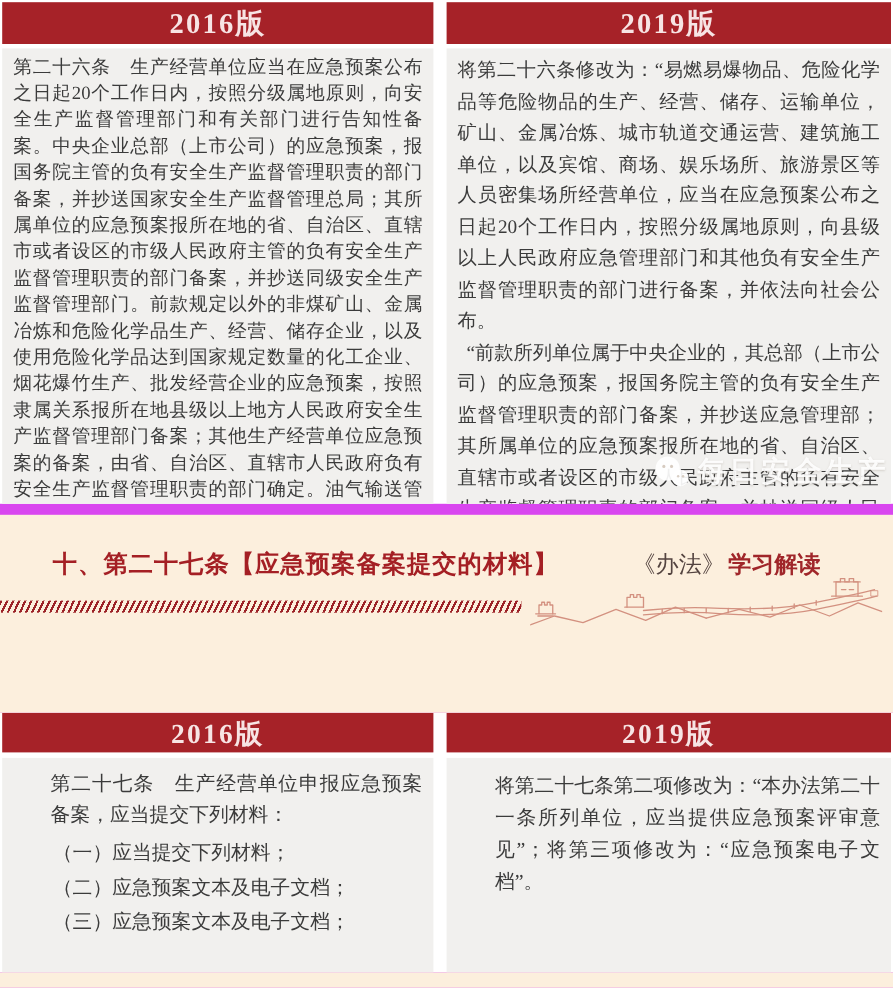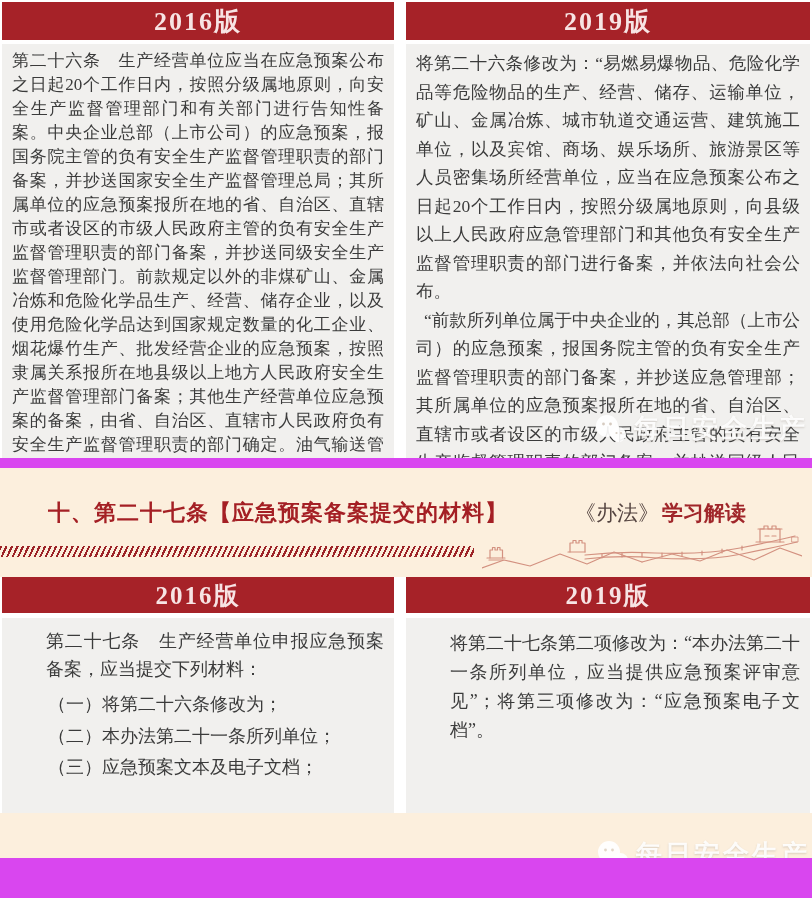--- a/index.html
+++ b/index.html
@@ -30,21 +30,21 @@
   .sec2 .col-body { height:195px;padding-left:44px; }
   .body-a p { font-size:17px; line-height:24px; }
   .body-b p { font-size:17.5px; line-height:28.5px; }
   .body-b p.indent { text-indent:8px; }
   .sec2 .intro { font-size:18px; line-height:28px; margin-top:4px; }
   .sec2 .mat-list { list-style:none; margin-top:6px; }
   .sec2 .mat-list li { font-size:18px; line-height:31.5px; padding-left:2px; }
   .sec2 .body-b p { margin-top:6px; font-size:18px; line-height:29px; }
   
   .banner {
-    margin-top:10px; height:109px; background:#fcefdd; position:relative;
+    margin-top:10px; height:180px; background:#fcefdd; position:relative;
   }
   .banner-title {
     position:absolute; left:48px; top:30px;
     font-size:22px; font-weight:bold; color:#a41f24; letter-spacing:1px;
     white-space:nowrap;
   }
   .banner-subtitle { position:absolute; right:66px; top:31px; font-size:21px; white-space:nowrap; }
   .banner-subtitle .book  { color:#544440; font-weight:normal; }
   .banner-subtitle .study { color:#a0262a; font-weight:bold; margin-left:3px; }
   .hatch {
@@ -126,22 +126,22 @@
       </g>
     </svg>
   </div>
 
   <div class="cmp-section sec2">
     <div class="col-left">
       <div class="ver-header">2016版</div>
       <div class="col-body">
         <p class="intro">第二十七条　生产经营单位申报应急预案备案，应当提交下列材料：</p>
         <ul class="mat-list">
-          <li>（一）将第二十六条修改为；</li>
-          <li>（二）本办法第二十一条所列单位；</li>
+          <li>（一）应当提交下列材料；</li>
+          <li>（二）应急预案文本及电子文档；</li>
           <li>（三）应急预案文本及电子文档；</li>
         </ul>
       </div>
     </div>
     <div class="col-right">
       <div class="ver-header">2019版</div>
       <div class="col-body body-b">
         <p>将第二十七条第二项修改为：“本办法第二十一条所列单位，应当提供应急预案评审意见”；将第三项修改为：“应急预案电子文档”。</p>
       </div>
     </div>

